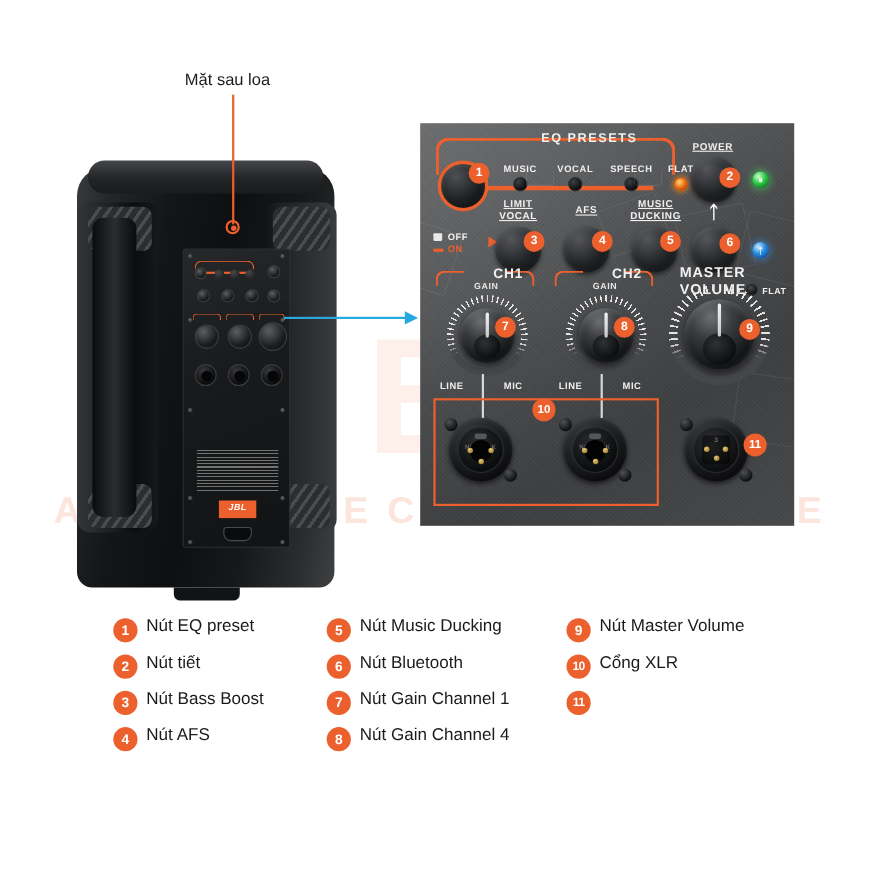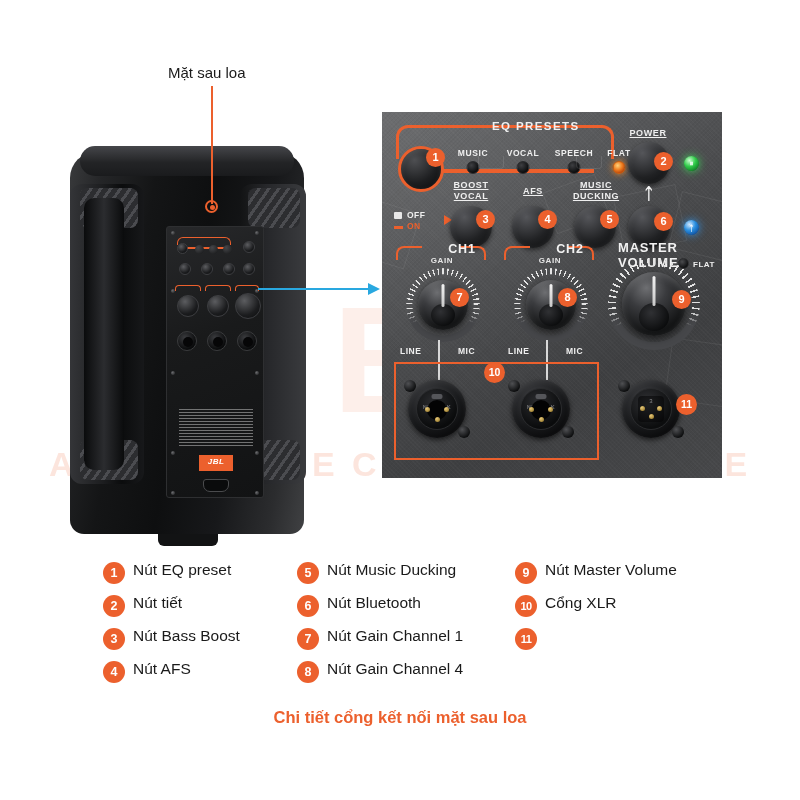--- a/index.html
+++ b/index.html
@@ -487,21 +487,21 @@
         <div class="sq"></div>
         <div class="t">OFF</div>
       </div>
       <div class="row">
         <div class="dash"></div>
         <div class="t2">ON</div>
       </div>
     </div>
     <div class="offon-arrow"></div>
 
-    <div class="mlabel" style="left:60px;top:68px;width:58px">BOOST</div>
+    <div class="mlabel" style="left:60px;top:68px;width:58px">LIMIT</div>
     <div class="mlabel" style="left:60px;top:79px;width:58px">VOCAL</div>
     <div class="mbtn" style="left:68px;top:94px"></div>
 
     <div class="mlabel" style="left:126px;top:74px;width:50px">AFS</div>
     <div class="mbtn" style="left:130px;top:94px"></div>
 
     <div class="mlabel" style="left:178px;top:68px;width:72px">MUSIC</div>
     <div class="mlabel" style="left:178px;top:79px;width:72px">DUCKING</div>
     <div class="mbtn" style="left:192px;top:94px"></div>
 
@@ -652,14 +652,13 @@
       <div class="legrow">
         <div class="bg two">10</div>
         <div class="tx">Cổng XLR</div>
       </div>
       <div class="legrow">
         <div class="bg two">11</div>
       </div>
     </div>
   </div>
 
-  <div class="caption">Chi tiết cổng kết nối mặt sau loa</div>
 </div>
 
 </body></html>

